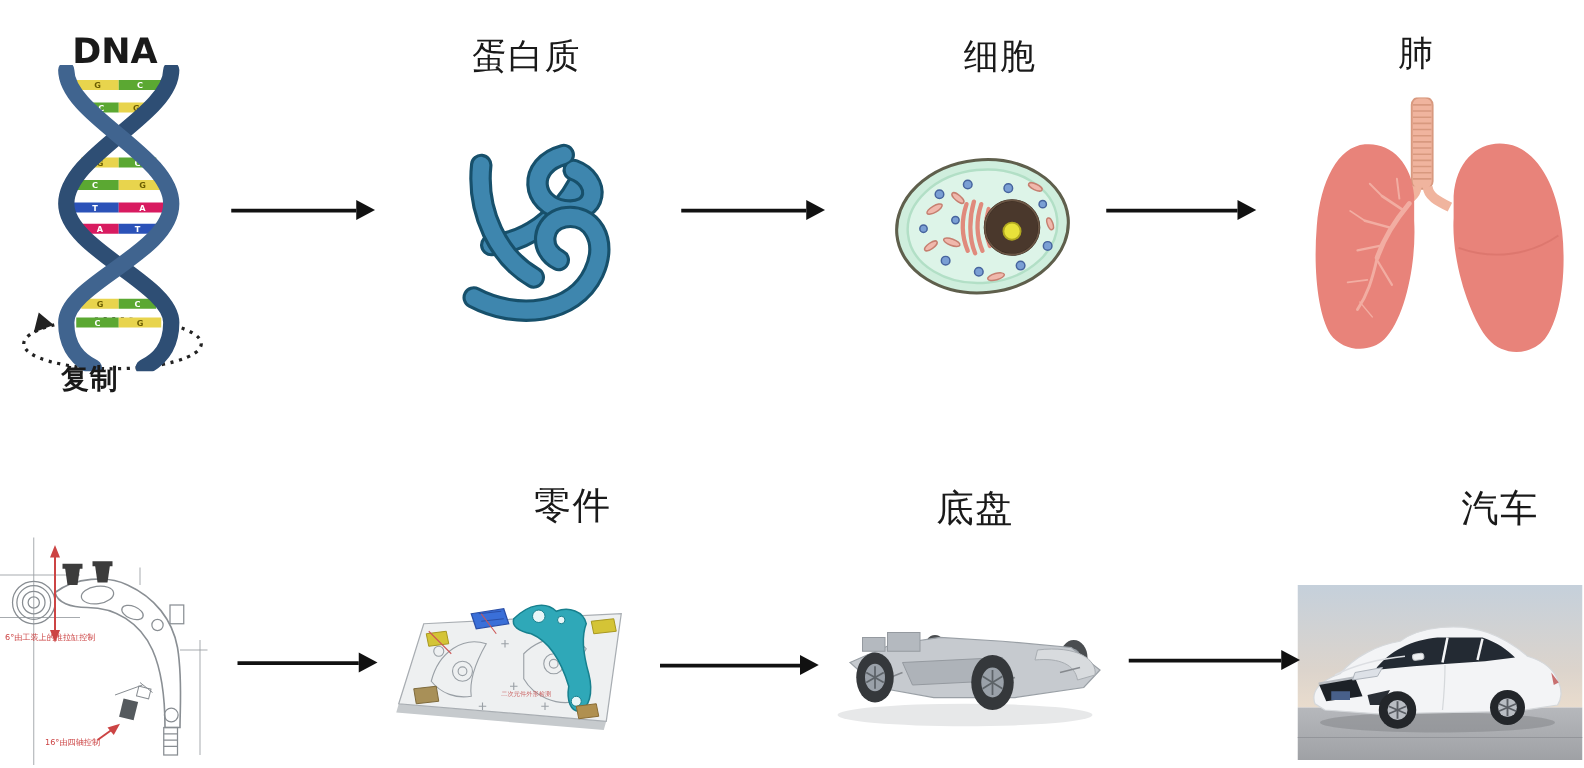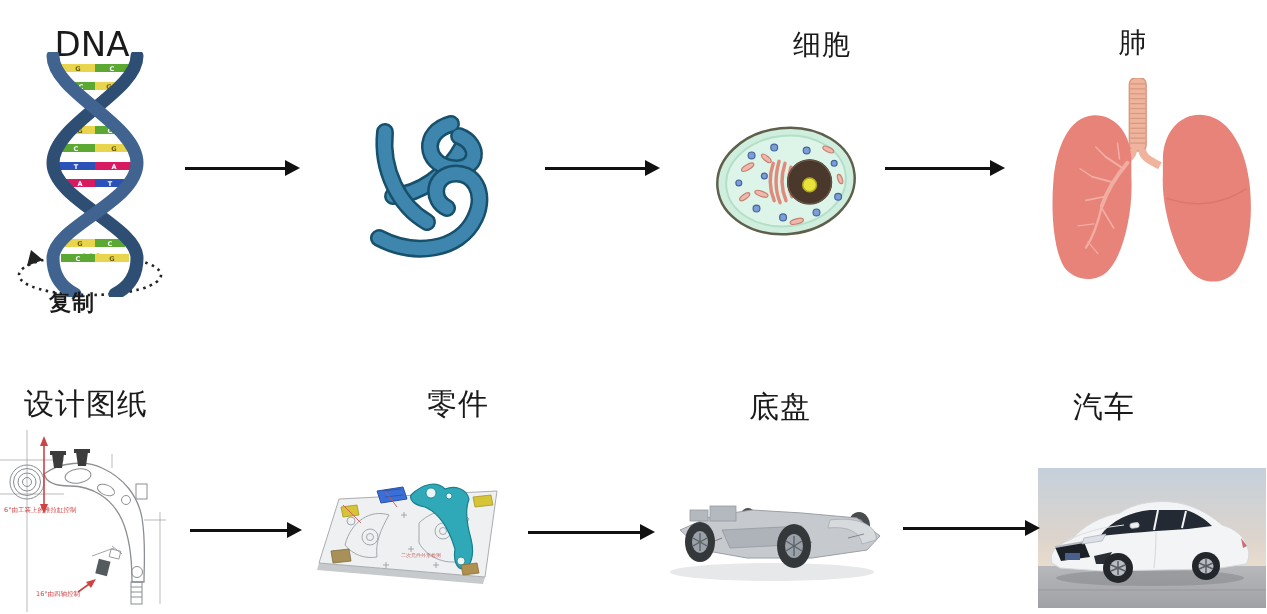--- a/index.html
+++ b/index.html
@@ -2,35 +2,36 @@
 <html><head>
 <meta charset="utf-8">
 <style>
   html,body{margin:0;padding:0;background:#fff;}
   #canvas{position:relative;width:1267px;height:614px;background:#ffffff;overflow:hidden;
           font-family:"DejaVu Sans","Liberation Sans",sans-serif;}
   .item-label{position:absolute;transform:translateX(-50%);color:#1a1a1a;font-weight:500;
               white-space:nowrap;letter-spacing:1px;}
   .lbl-row1{font-size:28px;}
   .lbl-row2{font-size:30px;}
-  .lbl-dna{font-size:34px;font-weight:400;letter-spacing:0;}
+  .lbl-dna{font-size:28px;font-weight:700;letter-spacing:0;}
   .lbl-caption{font-size:22px;font-weight:600;}
   .arrow{position:absolute;height:16px;display:flex;align-items:center;}
   .arrow .shaft{flex:1;height:3px;background:#111;}
   .arrow .head{width:0;height:0;border-left:15px solid #111;border-top:8px solid transparent;border-bottom:8px solid transparent;}
   svg{position:absolute;display:block;}
   text{font-family:"DejaVu Sans","Liberation Sans",sans-serif;}
 </style>
 </head>
 <body>
 
 <div id="canvas">
 
   <div class="item-label lbl-dna" style="left:92px;top:24px;">DNA</div>
-  <div class="item-label lbl-row1" style="left:822px;top:26px;text-align:right;">细胞</div>
+  <div class="item-label lbl-row1" style="left:421px;top:26px;">蛋白质</div>
+  <div class="item-label lbl-row1" style="left:800px;top:26px;text-align:right;">细胞</div>
   <div class="item-label lbl-row1" style="left:1133px;top:24px;">肺</div>
 
   <svg style="left:15px;top:52px;" width="160" height="245" viewBox="0 0 160 245">
 
     <ellipse cx="75" cy="223" rx="71" ry="20" fill="none" stroke="#222" stroke-width="2.6" stroke-dasharray="2.5,4.5"></ellipse>
     <polygon points="12,214 16,198 28,208" fill="#222"></polygon>
 
     <g font-size="6.5" font-weight="bold" text-anchor="middle">
       <rect x="46" y="12" width="34" height="8" fill="#e8d44d"></rect>
         <rect x="80" y="12" width="34" height="8" fill="#5ba832"></rect>
@@ -172,24 +173,23 @@
     </div>
   <div class="arrow" style="left:545px;top:160px;width:115px;">
       <div class="shaft"></div>
       <div class="head"></div>
     </div>
   <div class="arrow" style="left:885px;top:160px;width:120px;">
       <div class="shaft"></div>
       <div class="head"></div>
     </div>
 
-  <div class="item-label lbl-row2" style="left:86px;top:384px;">设计图纸</div>
   <div class="item-label lbl-row2" style="left:411px;top:384px;margin-left:47px;">零件</div>
   <div class="item-label lbl-row2" style="left:780px;top:387px;text-align:center;">底盘</div>
-  <div class="item-label lbl-row2" style="left:1104px;top:387px;">汽车</div>
+  <div class="item-label lbl-row2" style="left:1200px;top:387px;">汽车</div>
 
   <svg style="left:0px;top:424px;" width="190" height="190" viewBox="0 0 190 190">
     <g stroke="#9a9fa4" stroke-width="0.7" fill="none">
       <line x1="27" y1="6" x2="27" y2="188"></line>
       <line x1="0" y1="36" x2="64" y2="36"></line>
       <line x1="0" y1="70" x2="64" y2="70"></line>
       <line x1="160" y1="88" x2="160" y2="180"></line>
       <line x1="144" y1="96" x2="166" y2="96"></line>
       <line x1="112" y1="30" x2="112" y2="44"></line>
     </g>

